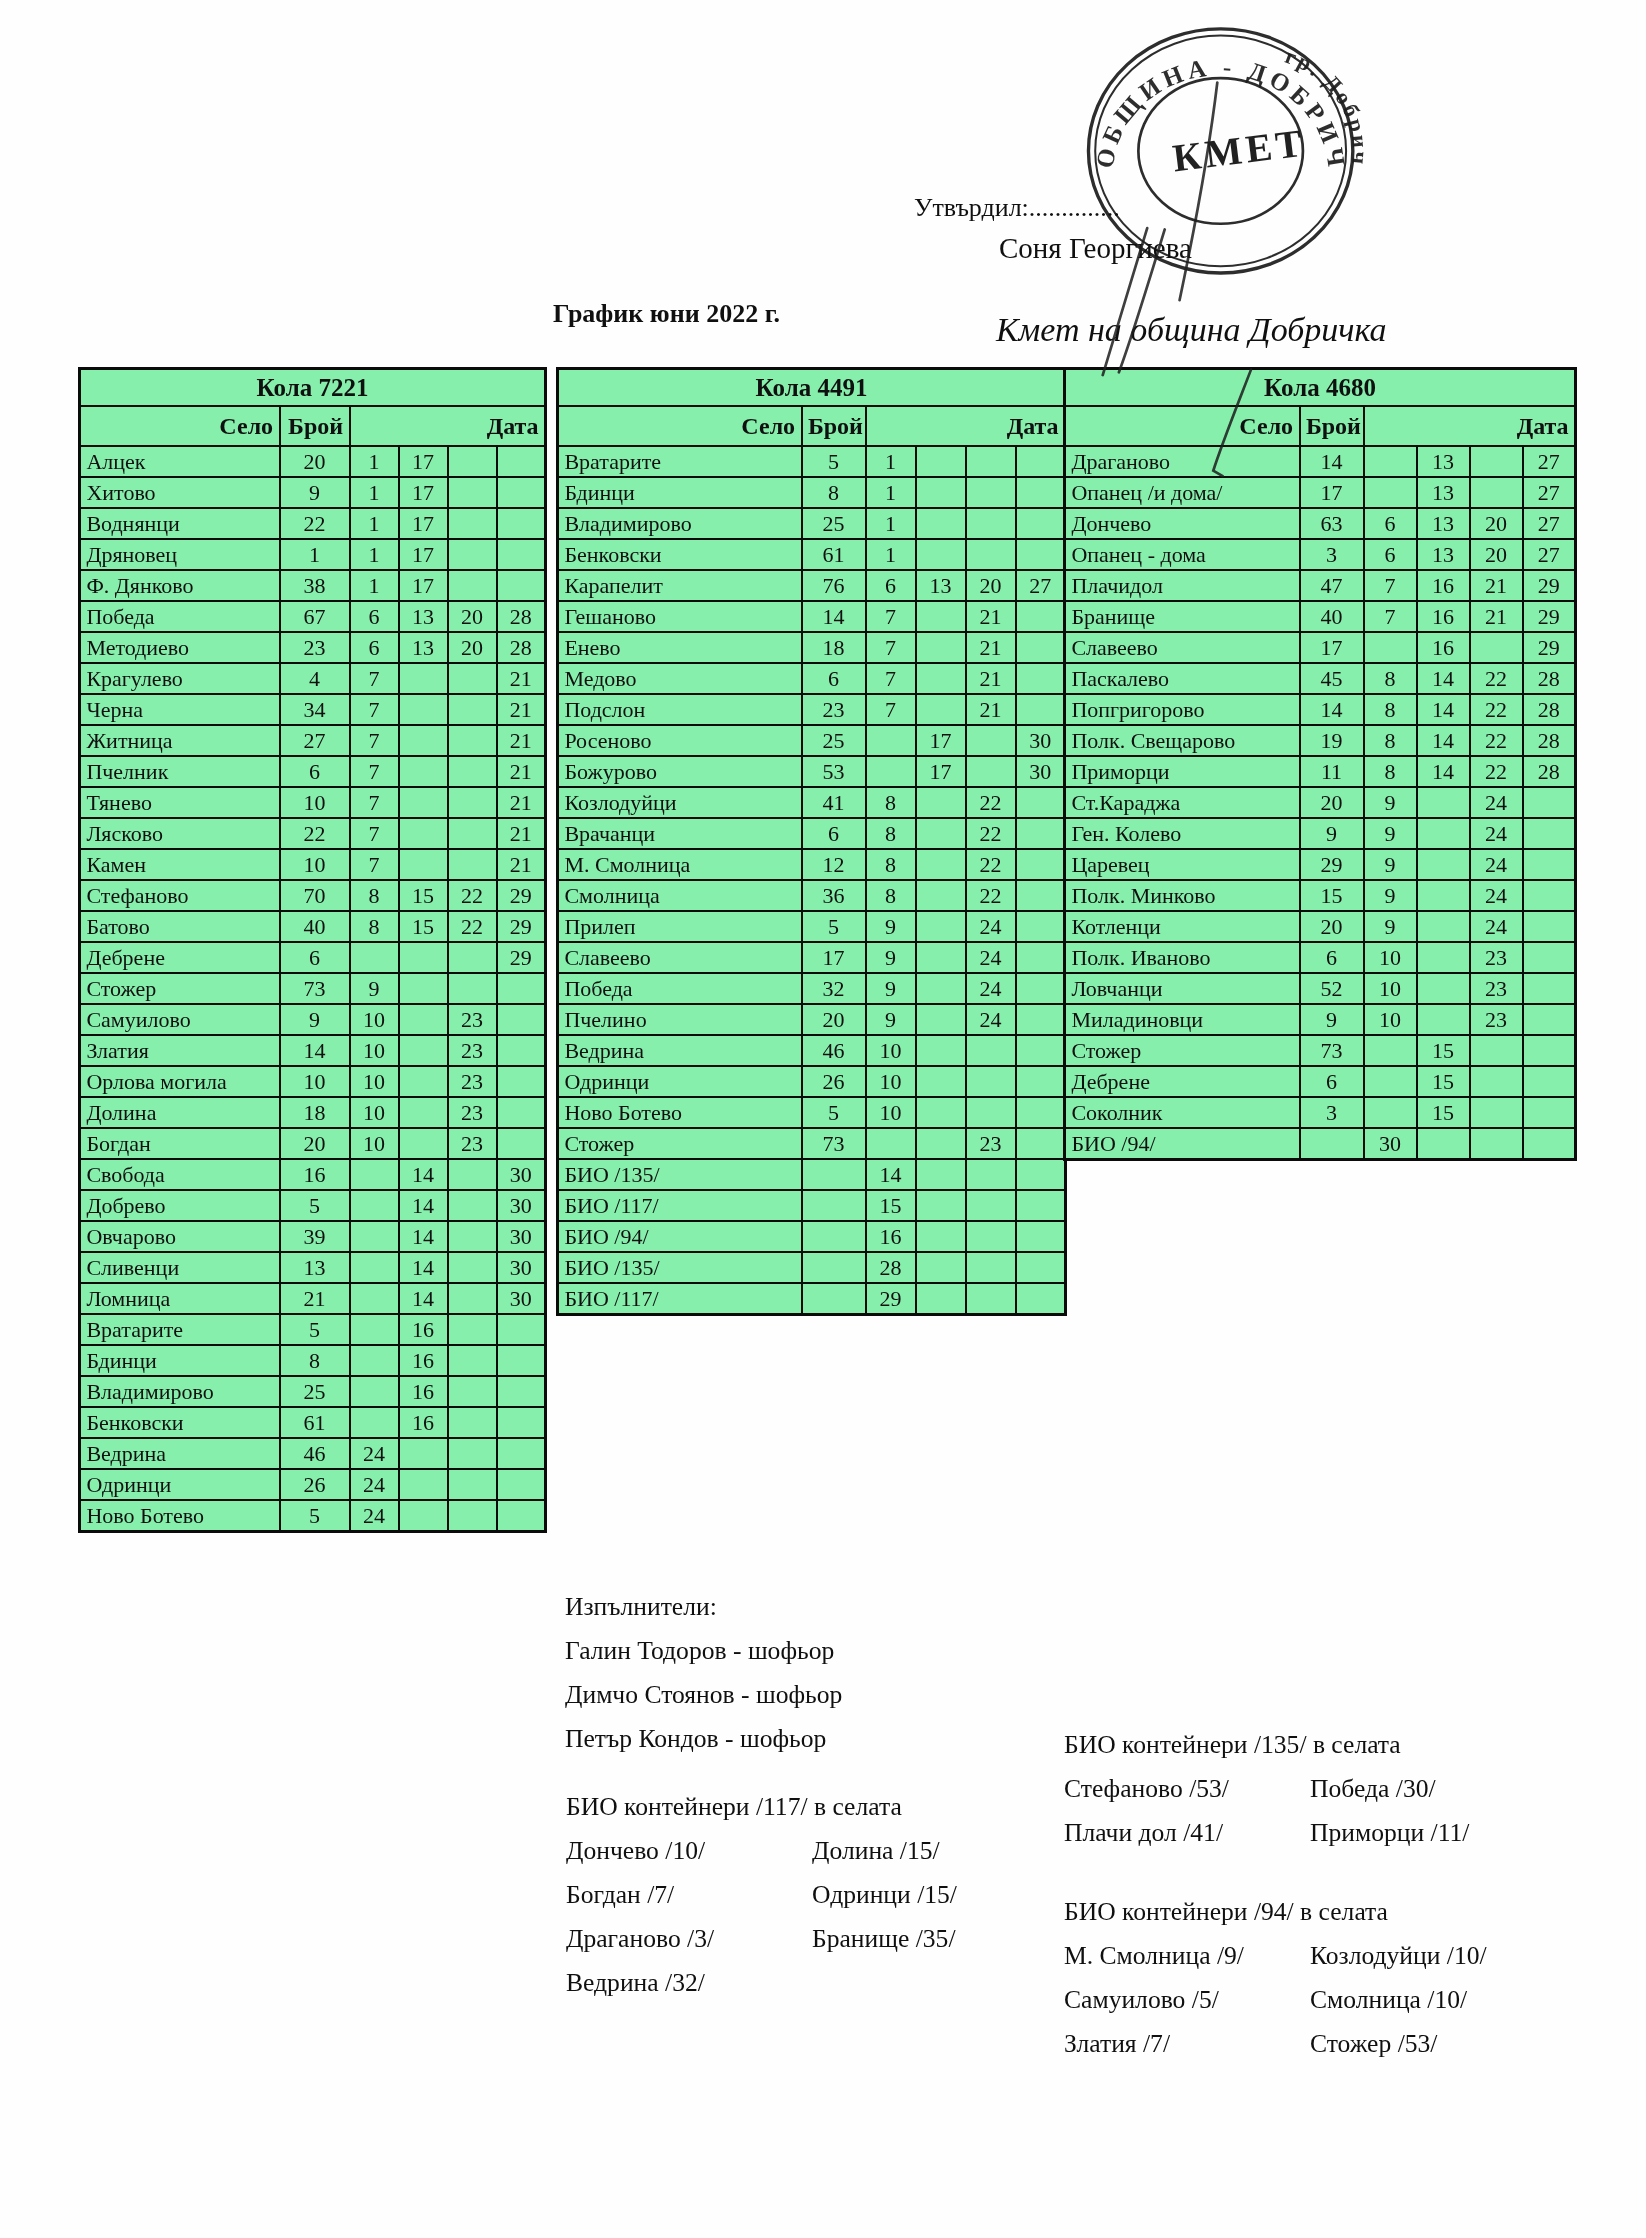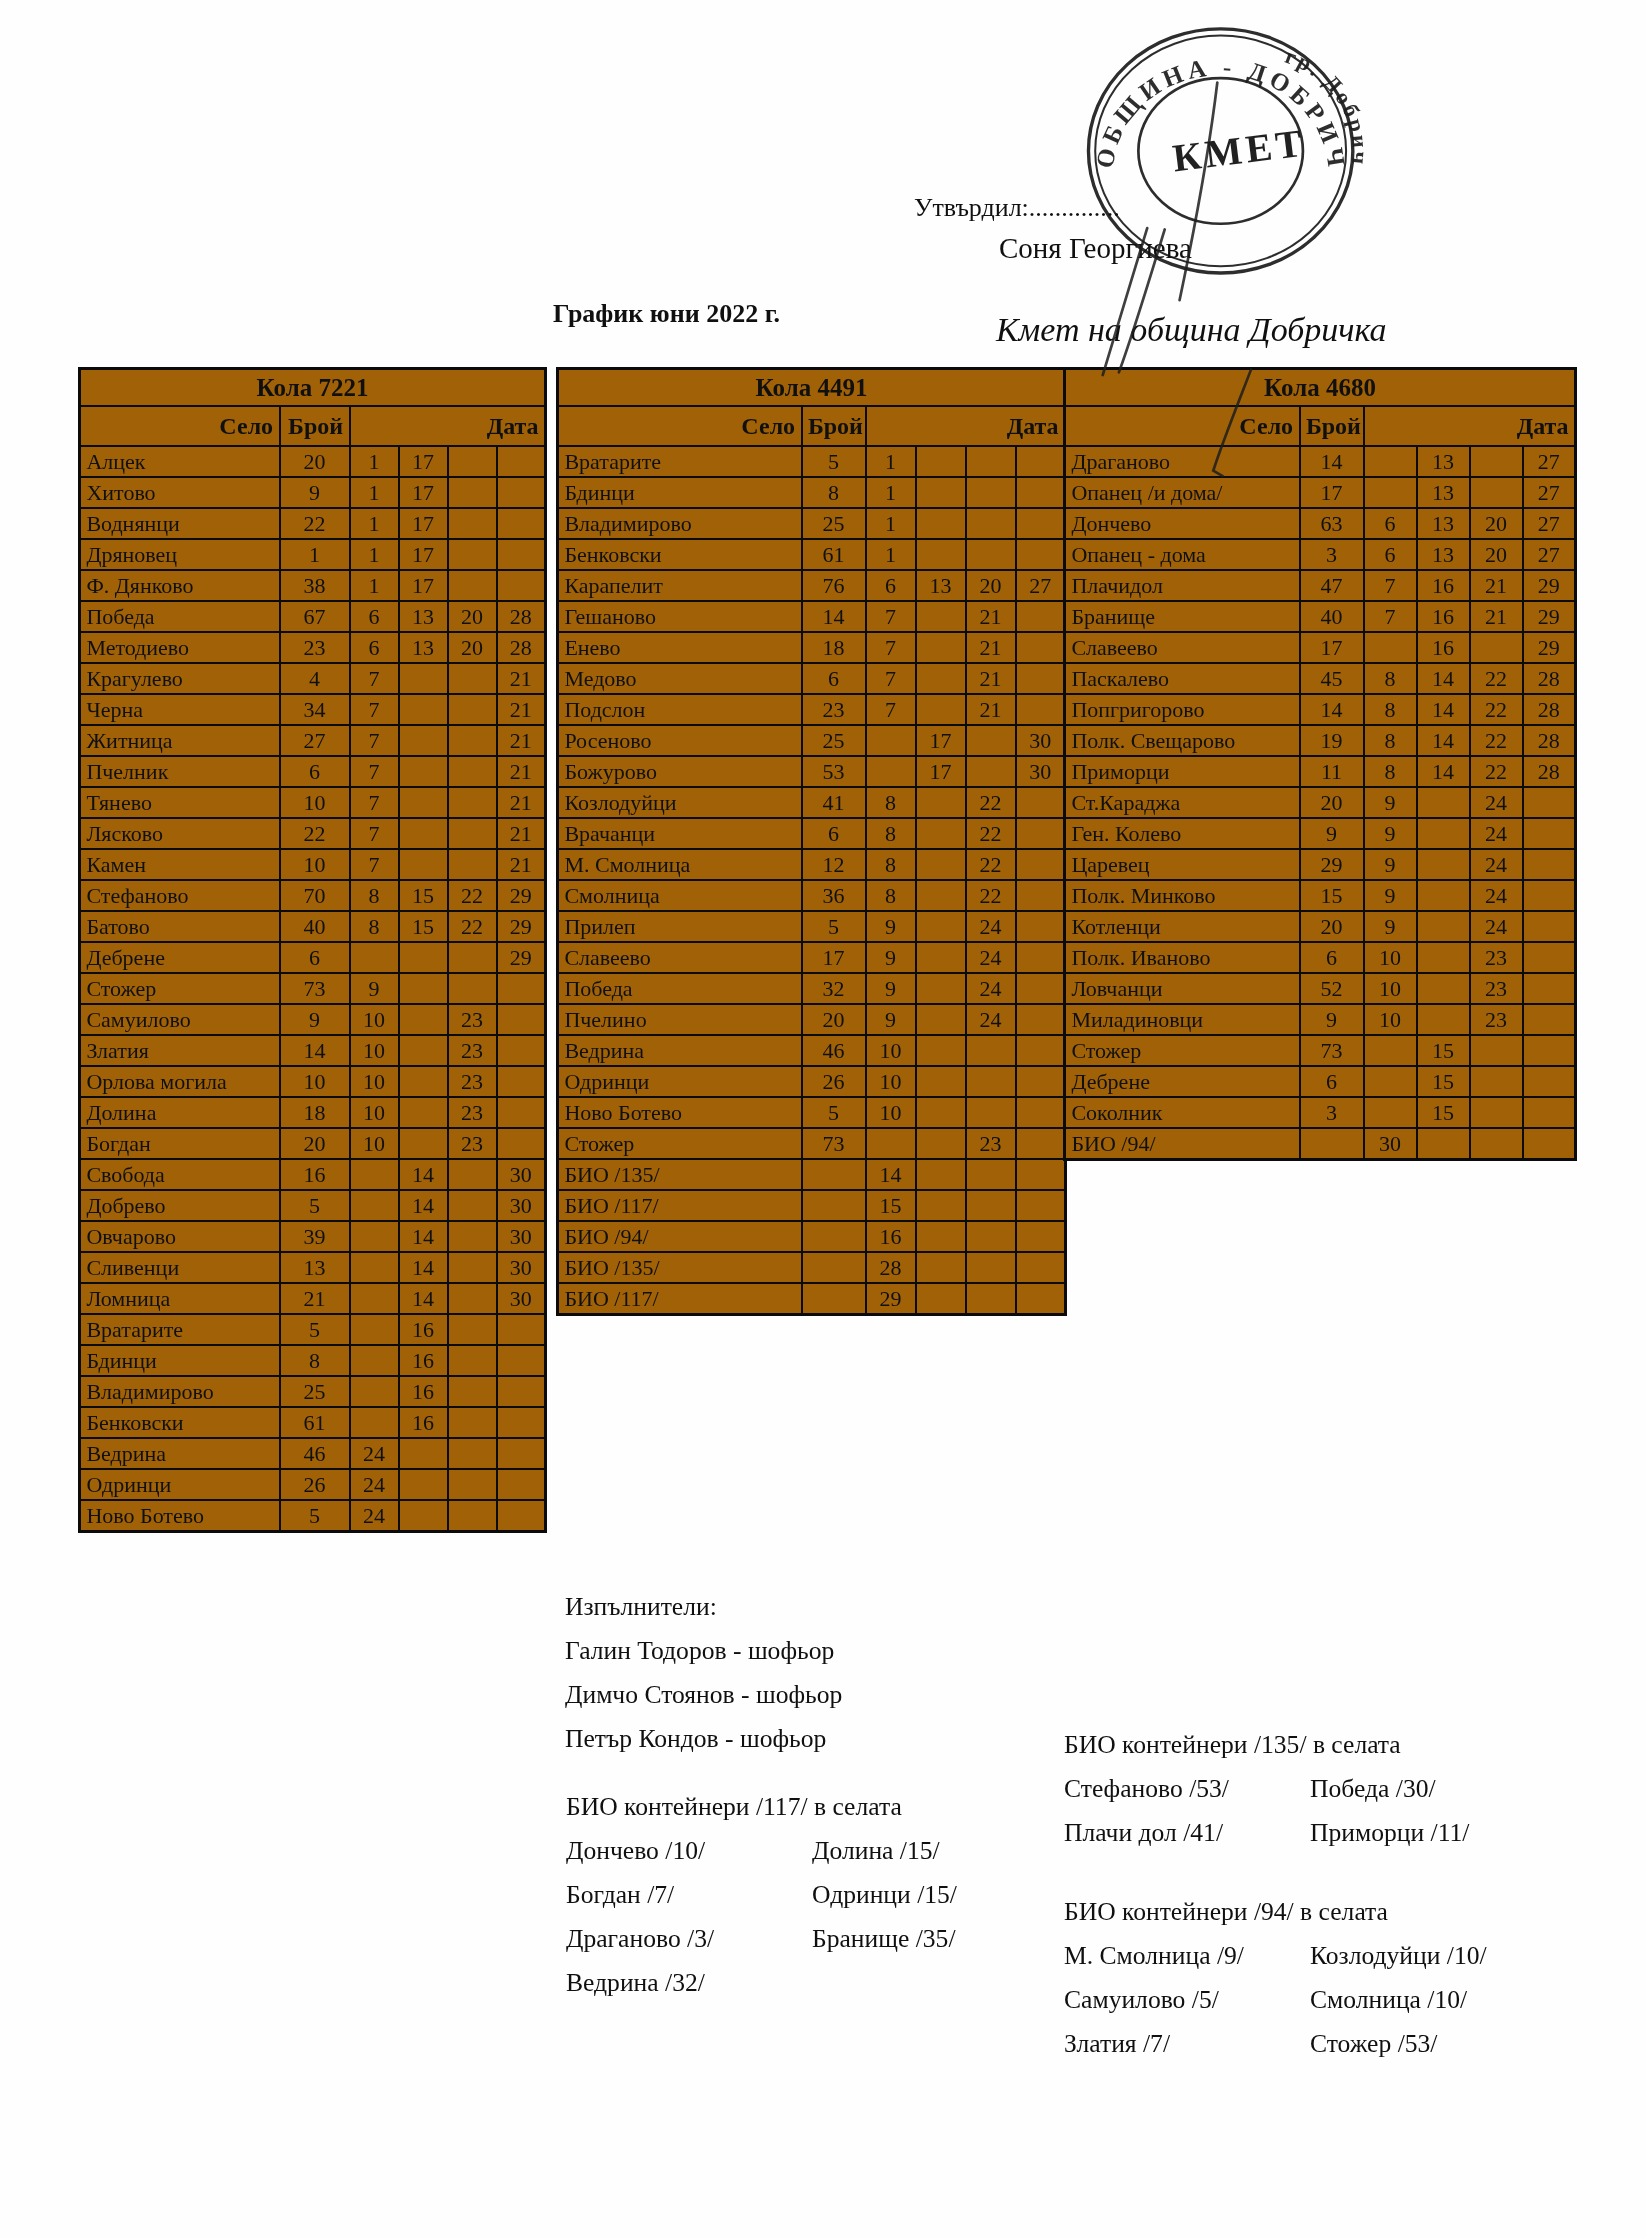--- a/index.html
+++ b/index.html
@@ -8,21 +8,21 @@
     font-family:"Liberation Serif","DejaVu Serif",serif;color:#101010;overflow:hidden;
   }
   
   .approval-label{position:absolute;left:914px;top:193px;font-size:26px;}
   .approval-name{position:absolute;left:999px;top:232px;font-size:29px;}
   .approval-role{position:absolute;left:996px;top:267px;font-size:34px;font-style:italic;margin-top:44px;}
   .doc-title{position:absolute;left:553px;top:299px;font-size:26px;font-weight:bold;}
   .stamp-svg{position:absolute;left:1077px;top:12px;width:290px;height:290px;}
   .marks-svg{position:absolute;left:0;top:0;width:1646px;height:2239px;pointer-events:none;}
   
-  table.tbl{position:absolute;top:367px;border-collapse:collapse;table-layout:fixed;background:#a16207;}
+  table.tbl{position:absolute;top:367px;border-collapse:collapse;table-layout:fixed;background:#86efac;}
   .tbl th,.tbl td{border:2px solid #0b0b0b;padding:0 5.4px;overflow:hidden;white-space:nowrap;}
   .tbl{border:3.4px solid #0b0b0b;}
   .tbl .car-row th{font-size:25px;font-weight:bold;text-align:center;height:35px;border-bottom-width:2.7px;}
   .tbl .hdr-row th{font-size:24px;font-weight:bold;text-align:right;height:38px;}
   .tbl td{font-size:22px;height:29px;line-height:29px;}
   .tbl td.c-name{text-align:left;}
   .tbl td.c-num,.tbl td.c-date{text-align:center;padding:0 1.3px;}
   #table1{left:78px;width:466px;}
   #table2{left:556px;width:508px;}
   #table3{left:1063px;width:510px;}

